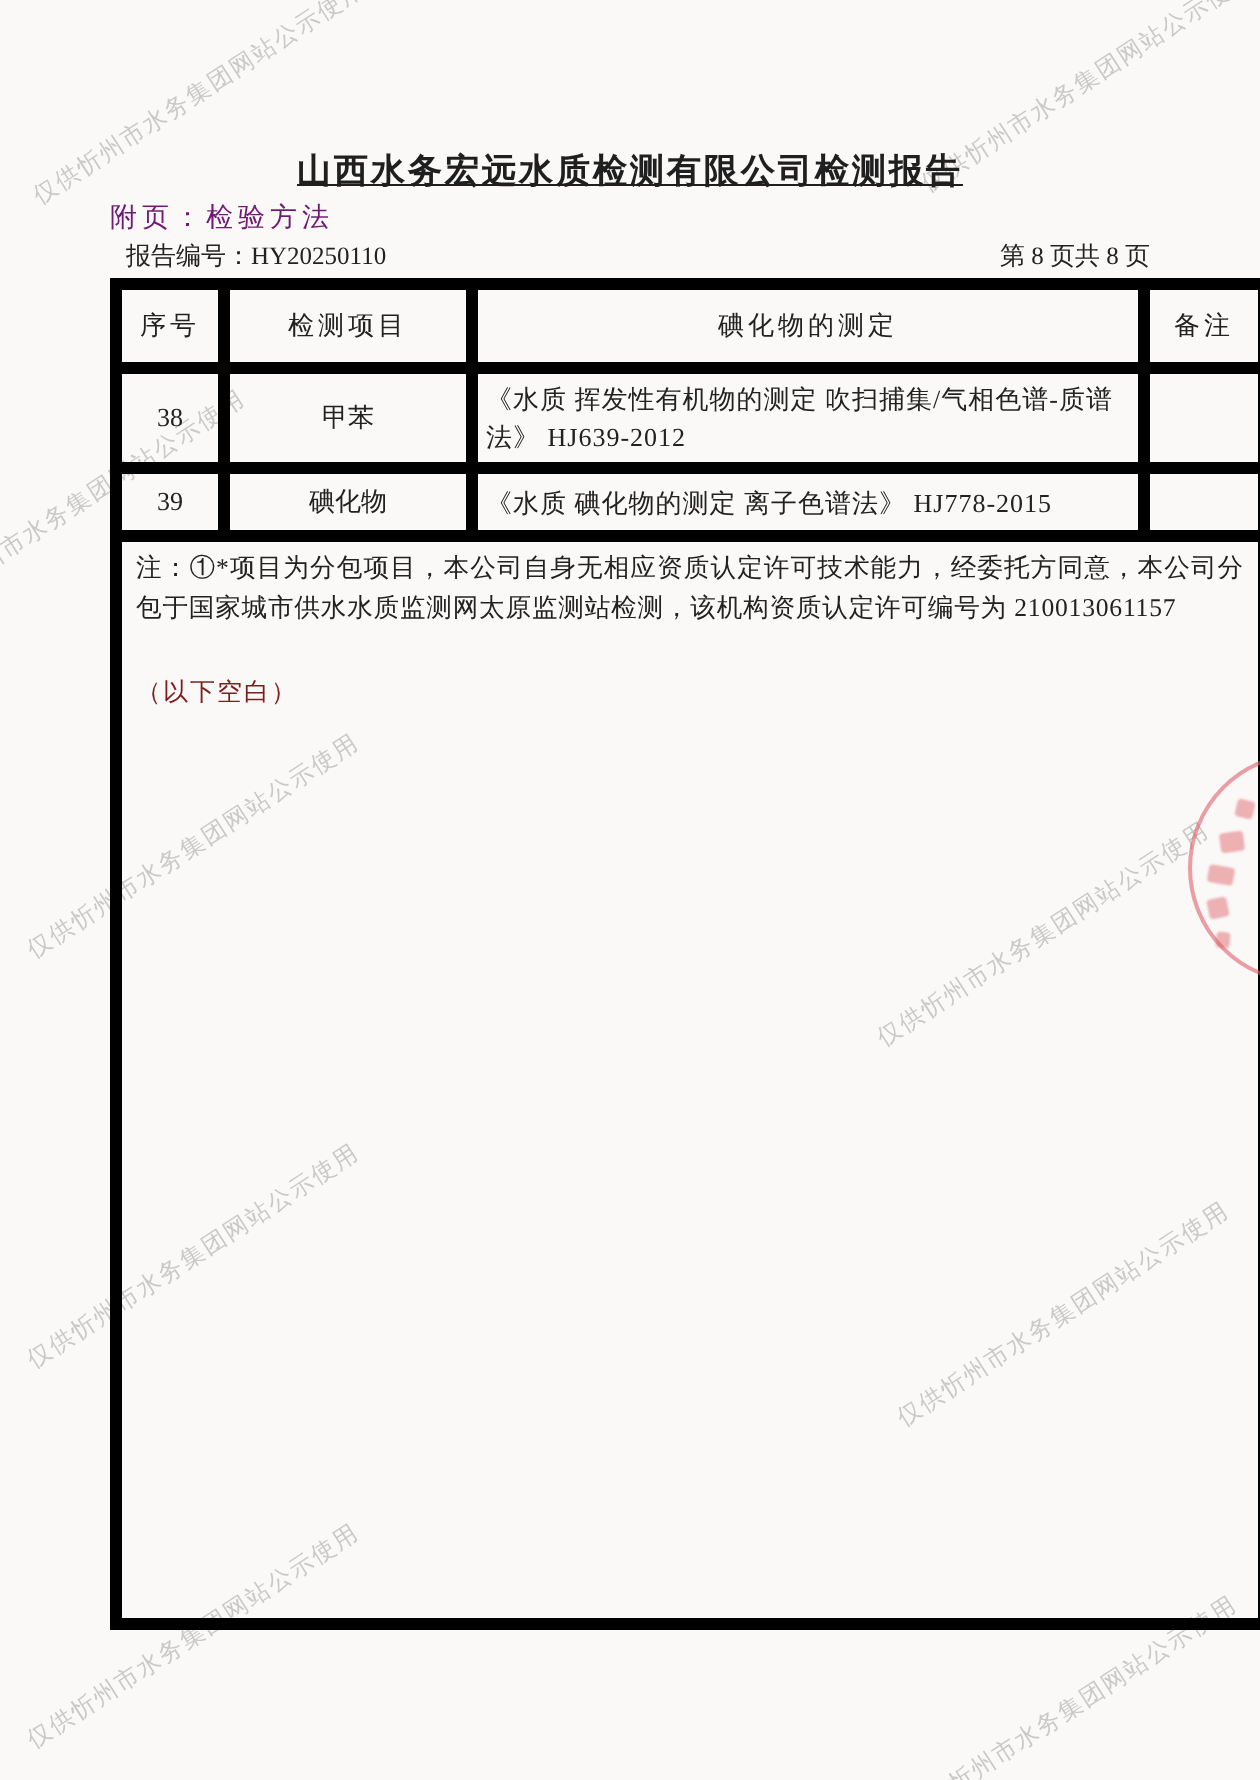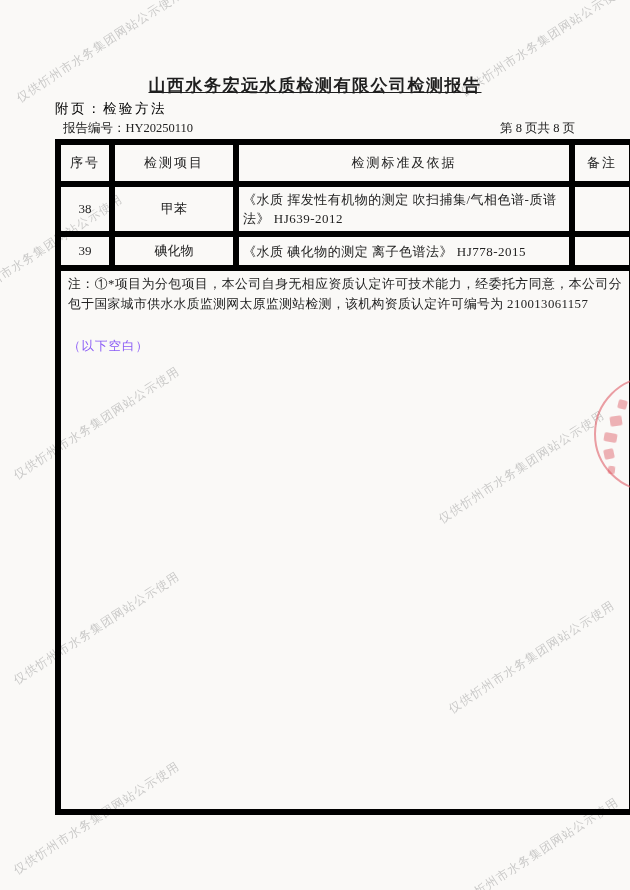--- a/index.html
+++ b/index.html
@@ -20,21 +20,21 @@
     opacity:.5;user-select:none;
   }
   
   .title{
     position:absolute;top:74px;left:0;width:100%;
     text-align:center;font-size:17px;font-weight:bold;
     letter-spacing:1.5px;color:#1f1f1f;text-decoration:underline;
   }
   .subtitle{
     position:absolute;top:100px;left:55px;
-    font-size:13.5px;letter-spacing:2.5px;color:#000000;
+    font-size:13.5px;letter-spacing:2.5px;color:#701a75;
   }
   .meta-row{
     position:absolute;top:120px;left:63px;width:512px;
     display:flex;justify-content:space-between;
     font-size:12.5px;color:#222;
   }
   
   table.report{
     position:absolute;left:55px;top:139px;
     width:518px;border-collapse:collapse;table-layout:fixed;
@@ -59,21 +59,21 @@
     word-break:break-all;letter-spacing:.5px;
   }
   tr.note-row td{
     height:532px;vertical-align:top;padding:3px 7px;
   }
   .note-text{
     font-size:12.8px;line-height:20px;text-align:justify;
     letter-spacing:.4px;
   }
   .blank-label{
-    margin-top:24px;font-size:12.5px;letter-spacing:1px;color:#8b5cf6;
+    margin-top:24px;font-size:12.5px;letter-spacing:1px;color:#7f1d1d;
   }
   
   .stamp{position:absolute;left:594px;top:376px;width:124px;height:122px;}
   .stamp-arc{
     position:absolute;left:0;top:0;width:116px;height:116px;
     border:2.5px solid rgba(224,95,105,.55);border-radius:50%;
     box-sizing:border-box;
   }
   .stamp-mark{
     position:absolute;background:rgba(222,88,98,.45);
@@ -108,21 +108,21 @@
   <div class="meta-row">
     <span>报告编号：HY20250110</span>
     <span>第 8 页共 8 页</span>
   </div>
 
   <table class="report">
     <tbody>
       <tr class="hdr">
         <th class="c-no">序号</th>
         <th class="c-item">检测项目</th>
-        <th class="c-std">检测标准及依据</th>
+        <th class="c-std">碘化物的测定</th>
         <th class="c-rem">备注</th>
       </tr>
       <tr class="r38">
         <td class="center">38</td>
         <td class="center">甲苯</td>
         <td class="std">《水质 挥发性有机物的测定  吹扫捕集/气相色谱-质谱法》  HJ639-2012</td>
         <td class="center"></td>
       </tr>
       <tr class="r39">
         <td class="center">39</td>

